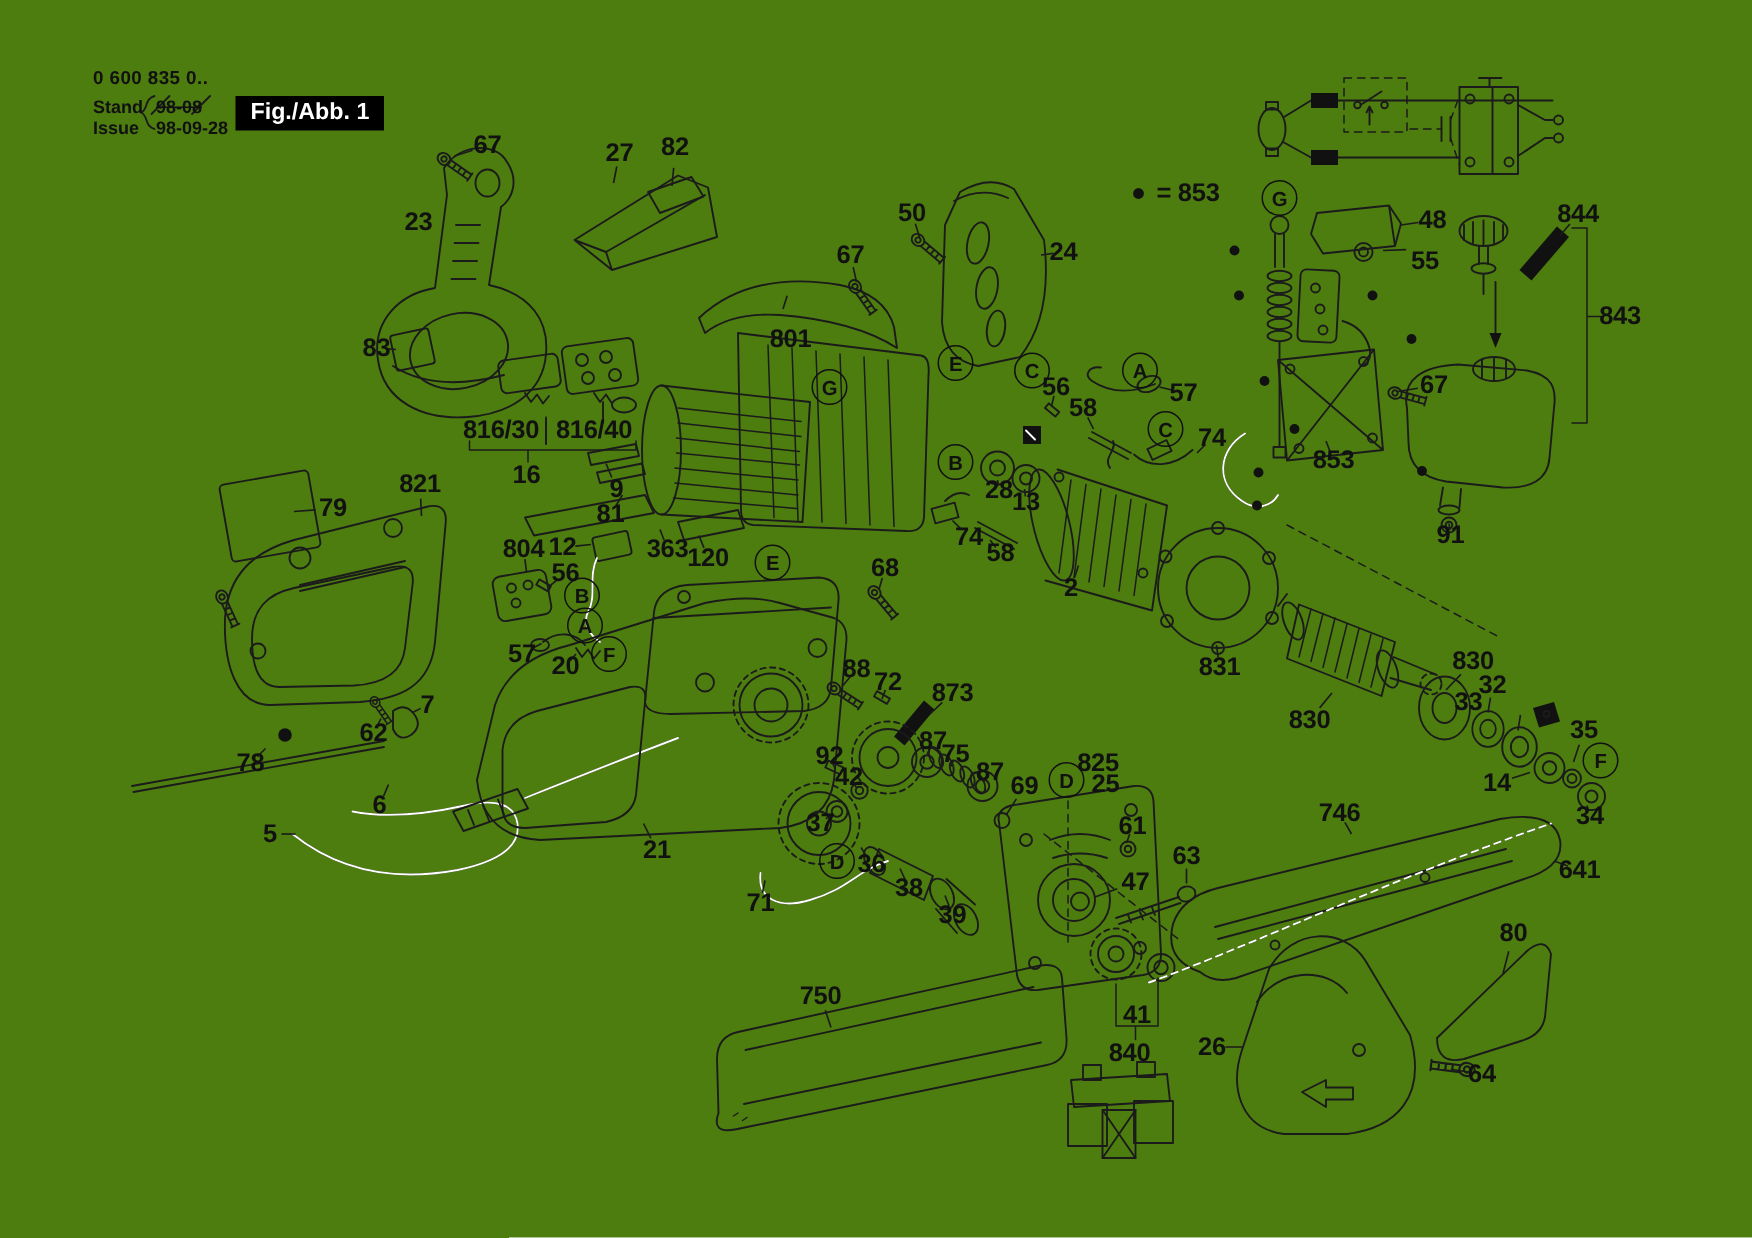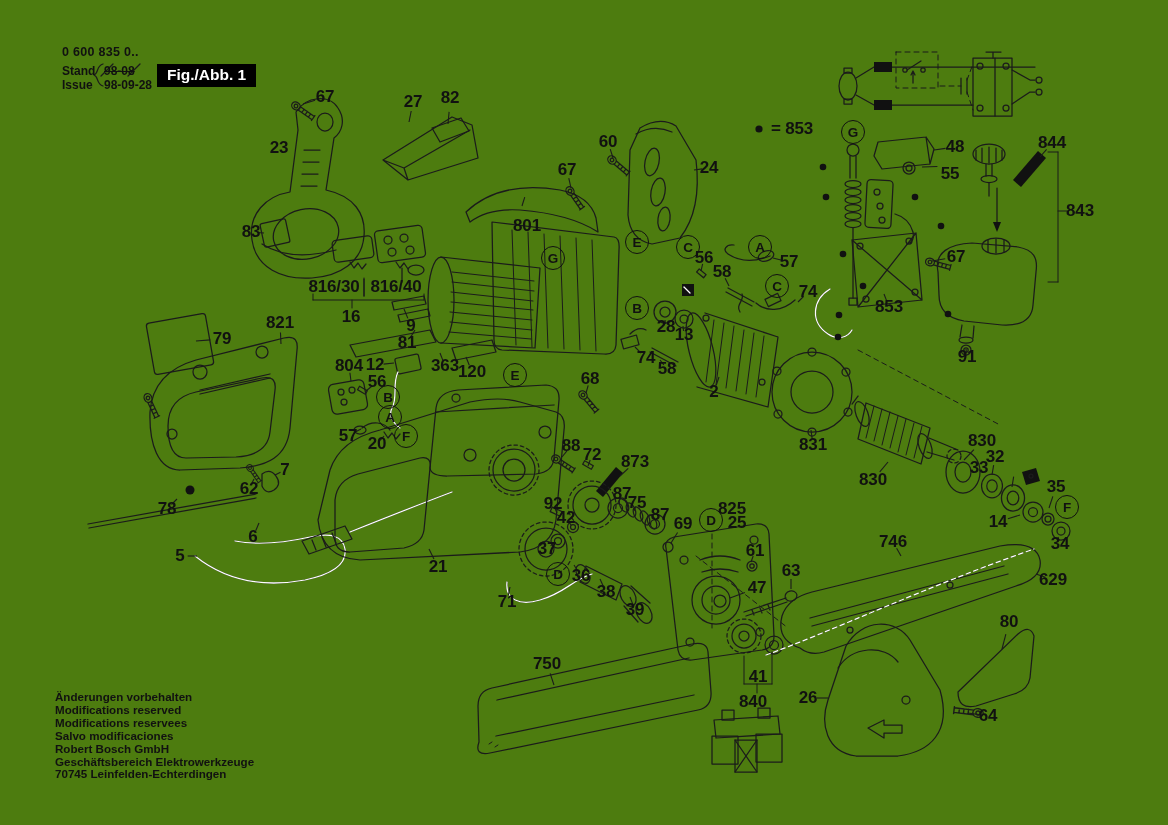--- a/index.html
+++ b/index.html
@@ -491,21 +491,21 @@
 <div class="hdr" id="stand-date">98-08</div>
 <div class="hdr" id="issue-label">Issue</div>
 <div class="hdr" id="issue-date">98-09-28</div>
 <div id="figbox">Fig./Abb. 1</div>
 
 <div id="callouts">
       <div class="co" style="left: 325px; top: 97px;">67</div>
       <div class="co" style="left: 413px; top: 102px;">27</div>
       <div class="co" style="left: 450px; top: 98px;">82</div>
       <div class="co" style="left: 279px; top: 148px;">23</div>
-      <div class="co" style="left: 608px; top: 142px;">60</div>
+      <div class="co" style="left: 608px; top: 142px;">50</div>
       <div class="co" style="left: 709px; top: 168px;">24</div>
       <div class="co" style="left: 567px; top: 170px;">67</div>
       <div class="co" style="left: 527px; top: 190px; margin-top: 36px;">801</div>
       <div class="co" style="left: 251px; top: 232px;">83</div>
       <div class="co" style="left: 792px; top: 129px;">= 853</div>
       <div class="co circ" style="left: 853px; top: 132px;">G</div>
       <div class="co" style="left: 955px; top: 147px;">48</div>
       <div class="co" style="left: 950px; top: 174px;">55</div>
       <div class="co" style="left: 1052px; top: 143px;">844</div>
       <div class="co" style="left: 1080px; top: 211px;">843</div>
@@ -576,30 +576,23 @@
       <div class="co" style="left: 813px; top: 445px;">831</div>
       <div class="co" style="left: 873px; top: 480px;">830</div>
       <div class="co" style="left: 982px; top: 441px;">830</div>
       <div class="co" style="left: 995px; top: 457px;">32</div>
       <div class="co" style="left: 979px; top: 468px;">33</div>
       <div class="co" style="left: 1056px; top: 487px;">35</div>
       <div class="co circ" style="left: 1067px; top: 507px;">F</div>
       <div class="co" style="left: 998px; top: 522px;">14</div>
       <div class="co" style="left: 1060px; top: 544px;">34</div>
       <div class="co" style="left: 893px; top: 542px;">746</div>
-      <div class="co" style="left: 1053px; top: 580px;">629</div>
+      <div class="co" style="left: 1053px; top: 580px;">641</div>
       <div class="co" style="left: 758px; top: 677px;">41</div>
       <div class="co" style="left: 753px; top: 702px;">840</div>
       <div class="co" style="left: 808px; top: 698px;">26</div>
       <div class="co" style="left: 547px; top: 664px;">750</div>
       <div class="co" style="left: 1009px; top: 622px;">80</div>
       <div class="co" style="left: 988px; top: 716px;">64</div>
     </div>
 
-<div id="footer-text">Änderungen vorbehalten
-Modifications reserved
-Modifications reservees
-Salvo modificaciones
-Robert Bosch GmbH
-Geschäftsbereich Elektrowerkzeuge
-70745 Leinfelden-Echterdingen</div>
 
 </div>
 
 </body></html>

